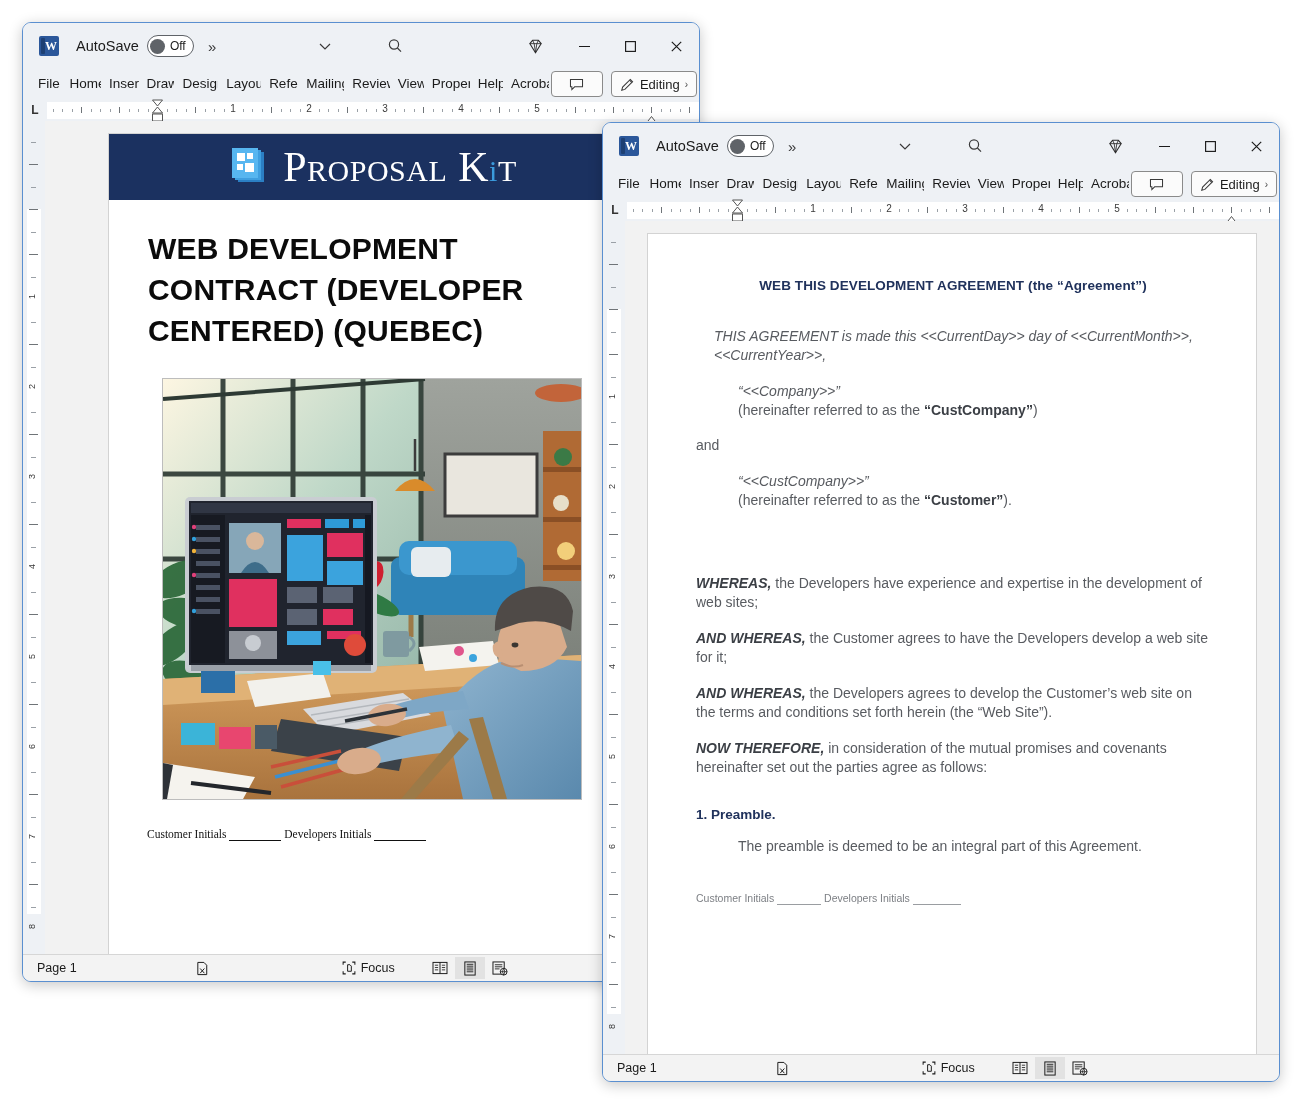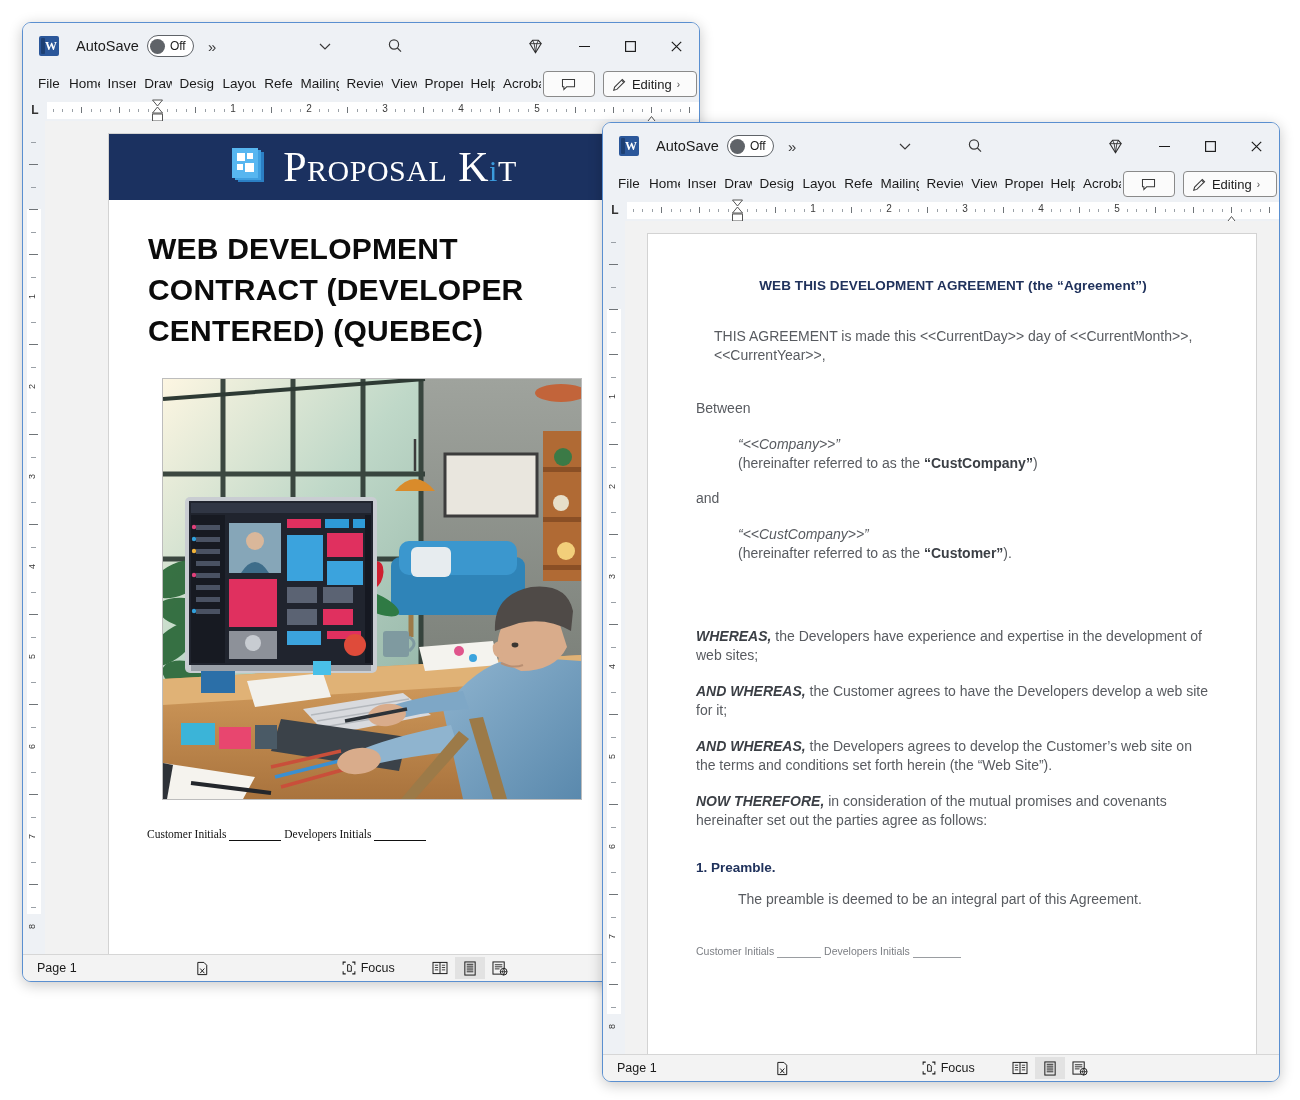--- a/index.html
+++ b/index.html
@@ -75,21 +75,21 @@
   }
   .tab.t-file { padding: 2px 7px; }
   .tab-clip { max-width: 34px; }
   .tab-right { margin-left: auto; display:flex; align-items:center; gap:8px; padding-right:2px;}
   .chip {
     border:1px solid #8a8a8a; border-radius:4px; background:#fbfbfb;
     height:24px; display:flex; align-items:center; justify-content:center;
     padding: 0 10px; font-size:13px; color:#1b1b1b; gap:5px;
   }
   .chip.comment { width: 50px; padding:0; }
-  .chip.editing { padding: 0 16px 0 8px; }
+  .chip.editing { padding: 0 8px 0 8px; }
   .chip .caret { font-size: 10px; color:#4a4a4a; }
 
   
   .ruler-h {
     height: 22px; background:#eef1f5; display:flex; align-items:center;
     flex: 0 0 auto; position: relative; overflow:hidden;
   }
   .tabstop-ind {
     width: 24px; text-align:center; font-size: 12px; color:#333; font-weight:bold;
     flex: 0 0 auto;
@@ -168,21 +168,21 @@
   }
   .ul { border-bottom:1px solid #111; display:inline-block; }
 
   
   .doc2 { padding: 44px 46px 0 48px; color:#585b60; }
   .d2-title {
     text-align:center; color:#20325c; font-weight:bold; font-size:13.5px;
     letter-spacing:.1px;
   }
   .d2-p { font-size:14px; line-height:19px; margin-top:18px; }
-  .d2-indent { padding-left: 18px; }
+  .d2-indent { padding-left: 18px; font-style: italic; }
   .d2-indent2 { padding-left: 42px; }
   .d2-recitals { text-align:center; color:#20325c; font-weight:bold; font-size:13px; margin-top:32px;}
   .d2-b { font-weight:bold; color:#3b3f45; }
   .d2-i { font-style: italic; font-weight:bold; color:#3b3f45; }
   .d2-h { color:#20325c; font-weight:bold; font-size:13.5px; margin-top:30px;}
   .d2-foot { font-size:10.5px; color:#7c7f84; margin-top:36px; white-space:nowrap;}
   .ul2 { border-bottom:1px solid #9a9da1; display:inline-block; }
 </style>
 </head>
 <body>
@@ -861,21 +861,20 @@
           <span class="rv-tick" style="top: 785.5px;"></span>
           <span class="rv-num" style="top: 803px;">8</span>
         </div>
       <div class="scroll-col">
         <div class="page" style="width:610px; margin-top:12px; height:940px;">
           <div class="doc2">
             <div class="d2-title">WEB THIS DEVELOPMENT AGREEMENT (the “Agreement”)</div>
 
             <div class="d2-p d2-indent" style="margin-top:34px;">THIS AGREEMENT is made this &lt;&lt;CurrentDay&gt;&gt; day of &lt;&lt;CurrentMonth&gt;&gt;, &lt;&lt;CurrentYear&gt;&gt;,</div>
 
-            <div class="d2-p" style="margin-top:34px;">Between</div>
 
             <div class="d2-p d2-indent2" style="font-style:italic; margin-top:17px;">“&lt;&lt;Company&gt;&gt;”</div>
             <div class="d2-p d2-indent2" style="margin-top:0;">
               <span>(hereinafter referred to as the </span><span class="d2-b">“CustCompany”</span><span>)</span>
             </div>
 
             <div class="d2-p" style="margin-top:16px;">and</div>
 
             <div class="d2-p d2-indent2" style="font-style:italic; margin-top:17px;">“&lt;&lt;CustCompany&gt;&gt;”</div>
             <div class="d2-p d2-indent2" style="margin-top:0;">

